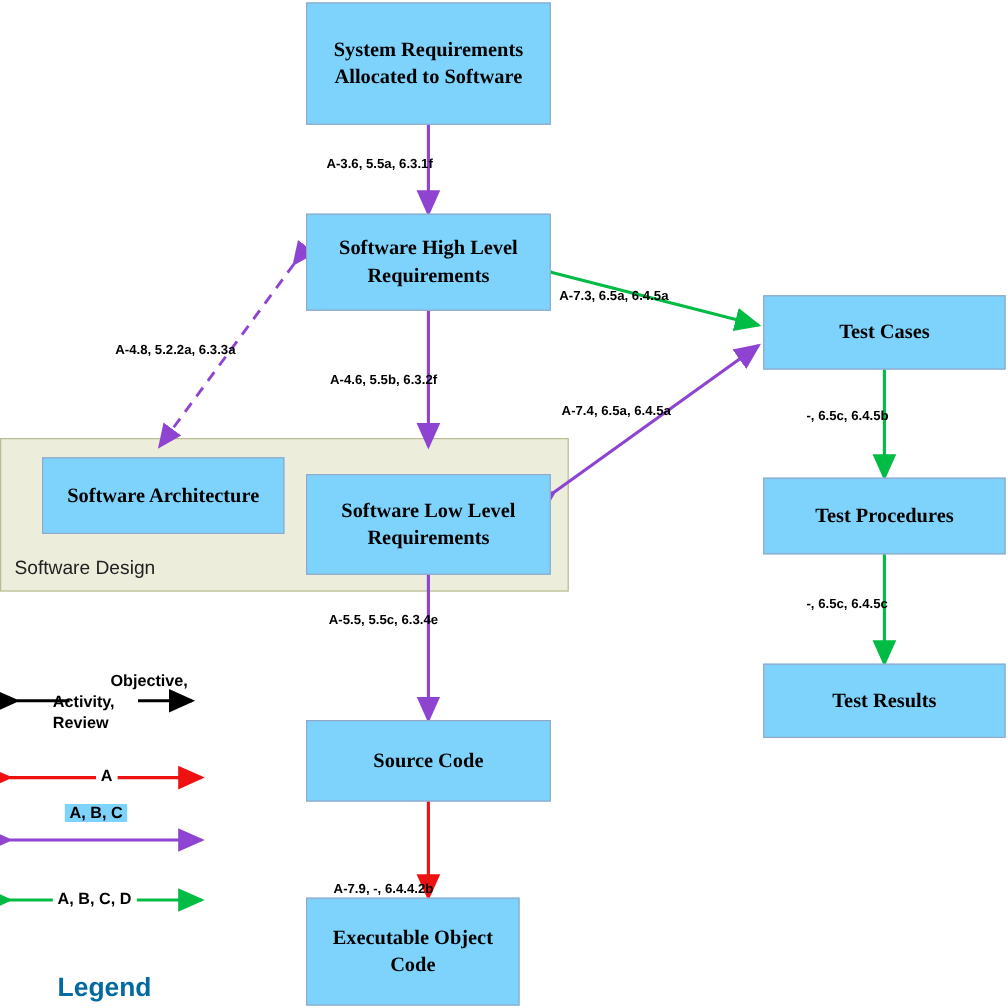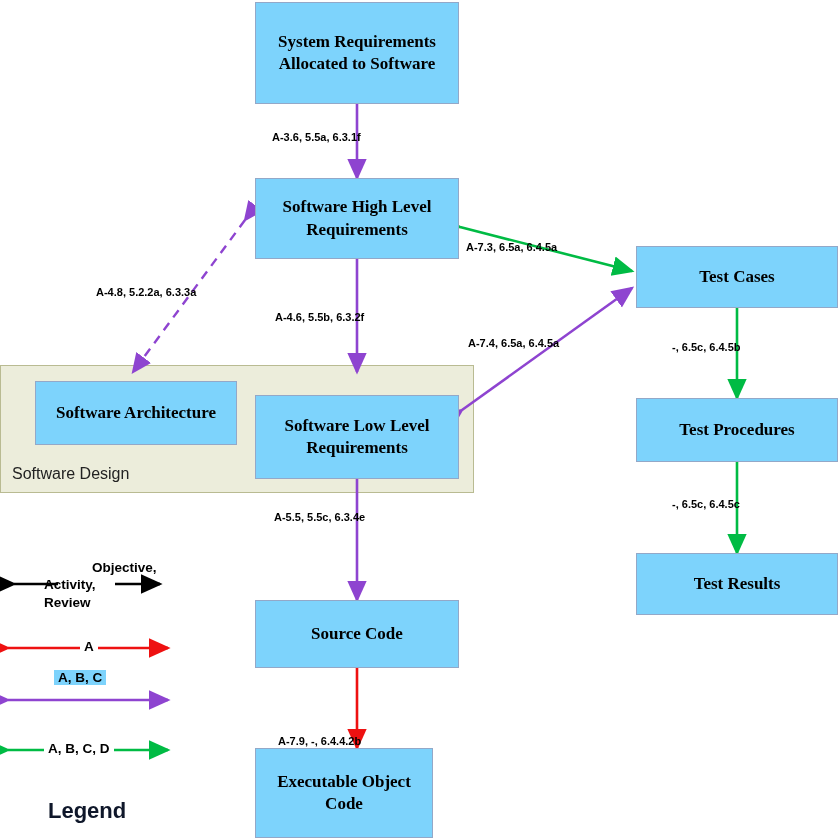--- a/index.html
+++ b/index.html
@@ -63,22 +63,23 @@
     font-size: 13.5px;
     font-weight: bold;
     color: #000;
     white-space: nowrap;
     z-index: 4;
   }
   .legend-title {
     position: absolute;
     font-size: 22px;
     font-weight: bold;
-    color: #0f172a;
+    color: #0369a1;
     z-index: 4;
+    margin-top: 12px;
   }
   svg.lines {
     position: absolute;
     left: 0; top: 0;
     width: 840px;
     height: 840px;
     z-index: 2;
     overflow: visible;
   }
 </style>

